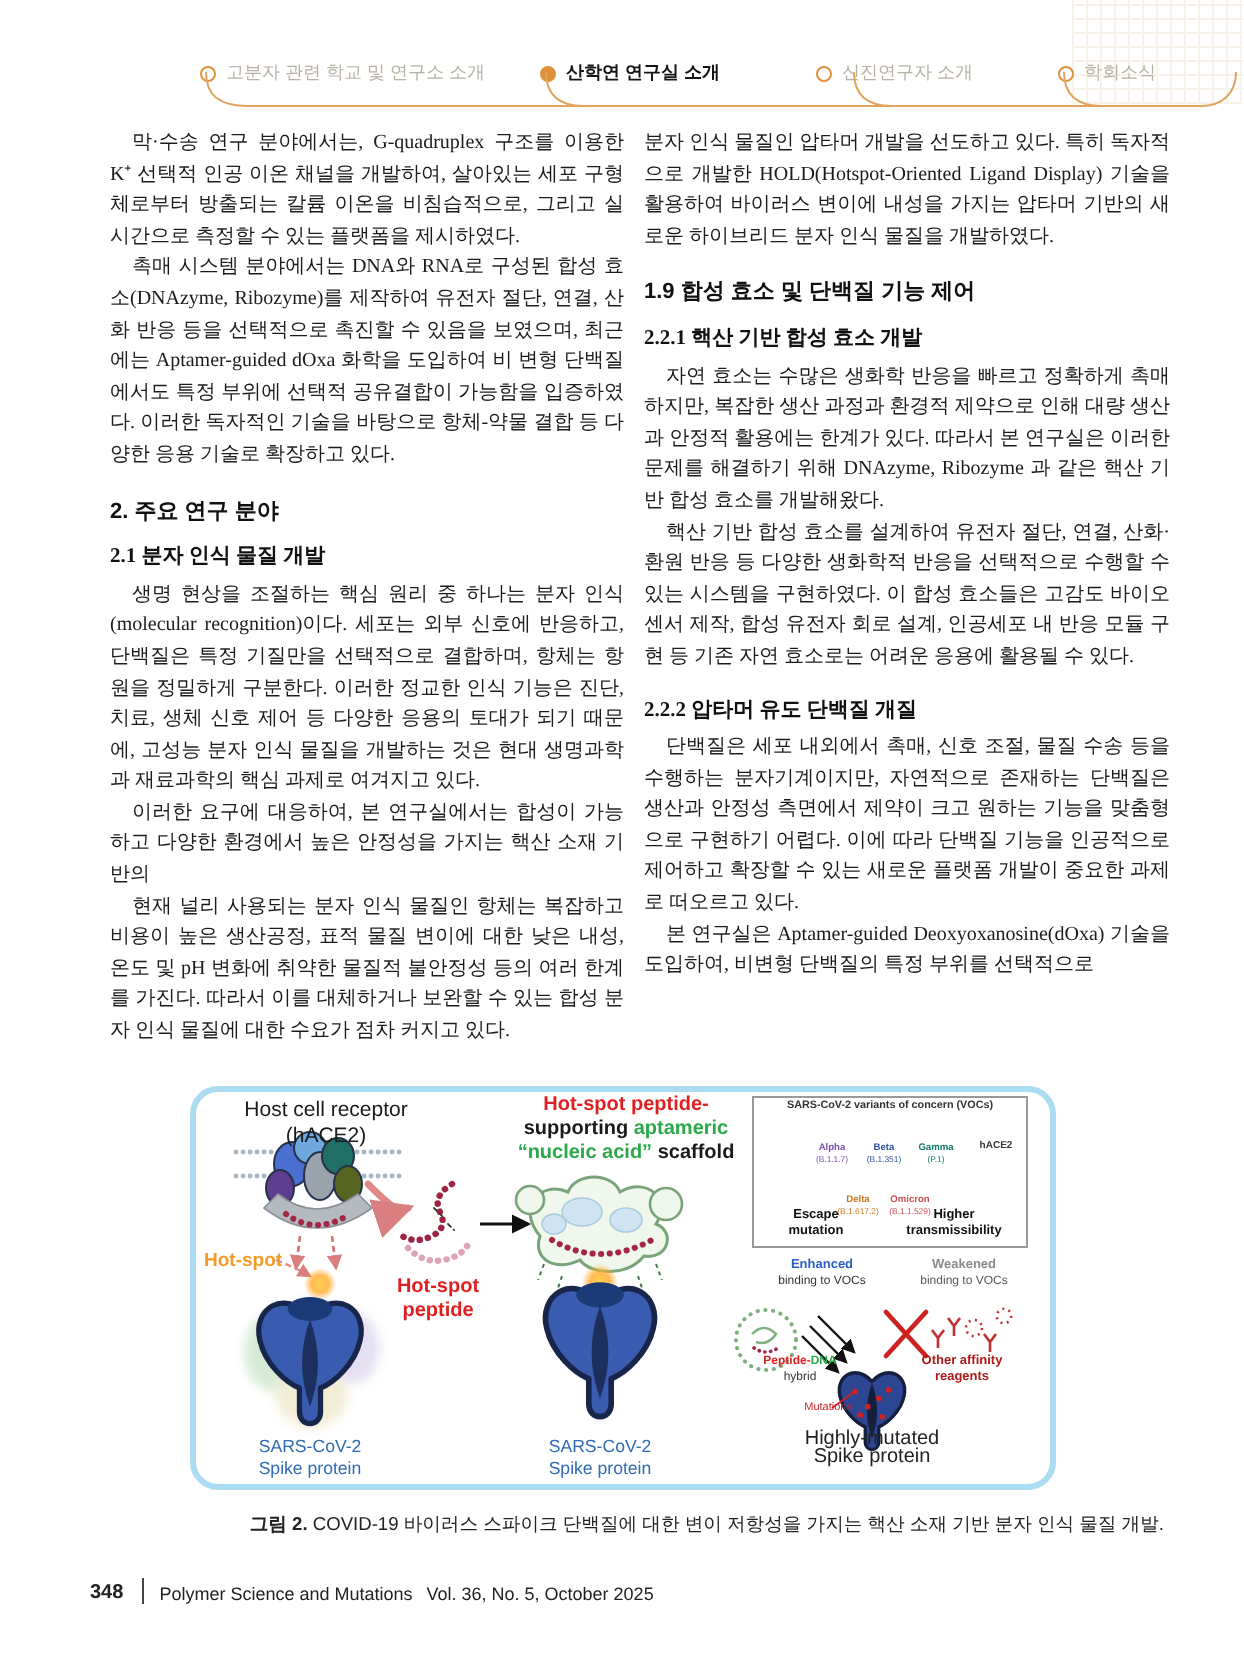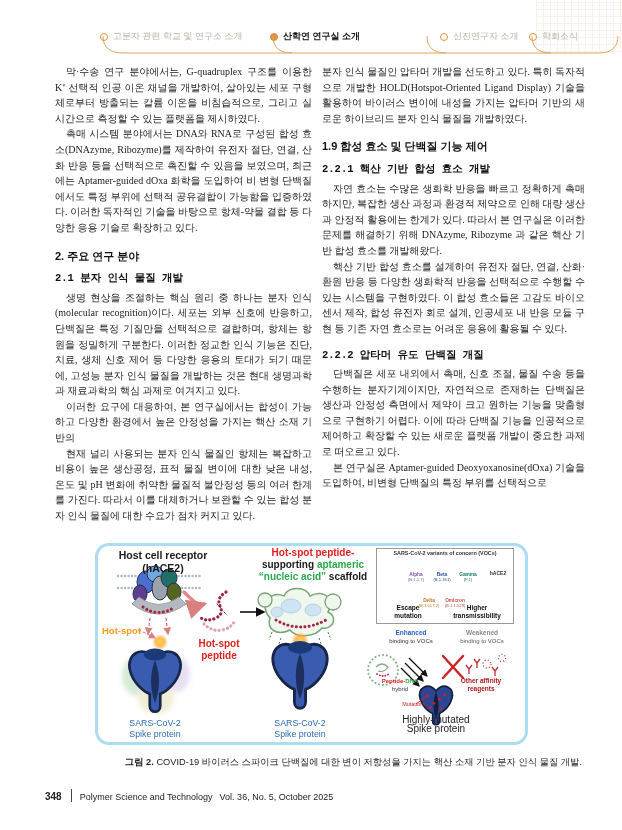--- a/index.html
+++ b/index.html
@@ -22,32 +22,32 @@
   .nav-curve{position:absolute;top:34px;left:0;width:622px;height:30px;pointer-events:none}
 
   
   .col{position:absolute;top:64px;font-size:10px;line-height:15.6px;text-align:justify;overflow:hidden;height:478px}
   .col-left{left:55px;width:257px}
   .col-right{left:322px;width:263px}
   .col p{margin:0}
   .col p.indent{text-indent:11px}
   .h-section{font-family:"Liberation Sans",sans-serif;font-weight:bold;font-size:11px;
              margin:13px 0 7px;color:#111;text-align:left}
-  .h-sub{font-family:Liberation Mono, monospace;font-weight:bold;font-size:10.5px;
+  .h-sub{font-family:Liberation Serif, serif;font-weight:bold;font-size:10.5px;
          margin:0 0 3px;color:#111;text-align:left}
   .h-sub.gap{margin-top:11px}
 
   
   .figure{position:absolute;left:95px;top:543px;width:433px;height:202px;box-sizing:border-box;
           border:3px solid #abdcf2;border-radius:14px;background:#fff;
           font-family:"Liberation Sans",sans-serif}
   .figure svg.fig-art{position:absolute;left:0;top:0}
   .flabel{position:absolute;white-space:nowrap}
   .tc{text-align:center;white-space:normal}
-  .fig-title1{left:10px;top:3px;width:110px;font-size:10.5px;line-height:12.5px;font-weight:bold;color:#1a1a1a}
+  .fig-title1{left:10px;top:3px;width:110px;font-size:10.5px;line-height:12.5px;font-weight:normal;color:#1a1a1a}
   .mid-title{left:138px;top:1px;width:154px;font-size:10px;line-height:12px;font-weight:bold;color:#1a1a1a}
   .red{color:#e02020}.green{color:#2ba84a}.blue{color:#2b5fc7}.gray{color:#8a8a8a}
   .hotspot1{left:4px;top:79px;font-size:9.5px;font-weight:bold;color:#f59a23}
   .hs-peptide{left:90px;top:92px;width:62px;font-size:10px;line-height:12px;font-weight:bold;color:#e02020}
   .spike-label{width:72px;font-size:8.8px;line-height:10.5px;color:#2f6bb3;top:172px}
   .sl1{left:21px}.sl2{left:166px}
   .voc-box{position:absolute;left:278px;top:2px;width:138px;height:76px;border:1px solid #999;
            background:#fff;box-sizing:border-box}
   .voc-title{left:280px;top:4px;width:134px;font-size:5.4px;font-weight:bold;color:#333}
   .variant{position:absolute;width:32px;text-align:center;line-height:5px}
@@ -84,21 +84,21 @@
 
   <div class="nav">
     <div class="nav-item" style="left:100px">
       <span class="nav-dot"></span>
       <span>고분자 관련 학교 및 연구소 소개</span>
     </div>
     <div class="nav-item active" style="left:270px">
       <span class="nav-dot"></span>
       <span>산학연 연구실 소개</span>
     </div>
-    <div class="nav-item" style="left:440px">
+    <div class="nav-item" style="left:408px">
       <span class="nav-dot"></span>
       <span>신진연구자 소개</span>
     </div>
     <div class="nav-item" style="left:529px">
       <span class="nav-dot"></span>
       <span>학회소식</span>
     </div>
   </div>
   <svg class="nav-curve" viewBox="0 0 622 30">
     <g fill="none" stroke="#e0a45f" stroke-width="1">
@@ -368,17 +368,17 @@
     </div>
   </div>
 
   <div class="caption">
     <b>그림 2.</b><span> COVID-19 바이러스 스파이크 단백질에 대한 변이 저항성을 가지는 핵산 소재 기반 분자 인식 물질 개발.</span>
   </div>
 
   <div class="footer">
     <span class="pnum">348</span>
     <span class="fdiv"></span>
-    <span class="jname">Polymer Science and Technology</span>
+    <span class="jname">Polymer Science and Mutations</span>
     <span>Vol. 36, No. 5, October 2025</span>
   </div>
 
 </div>
 
 </body></html>

